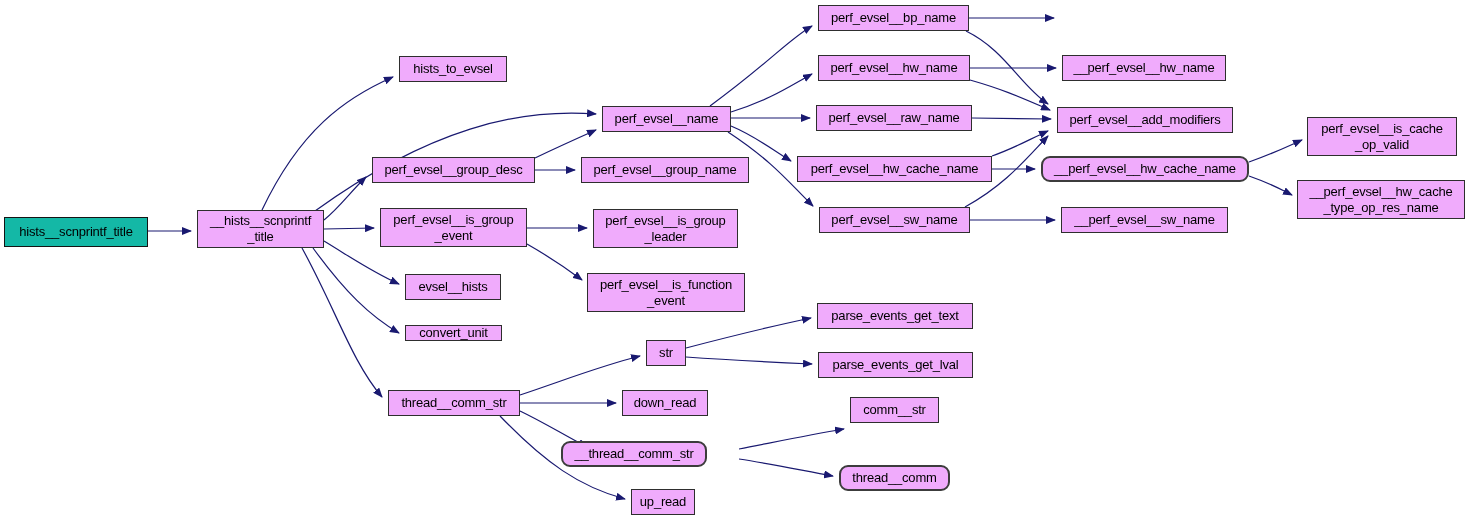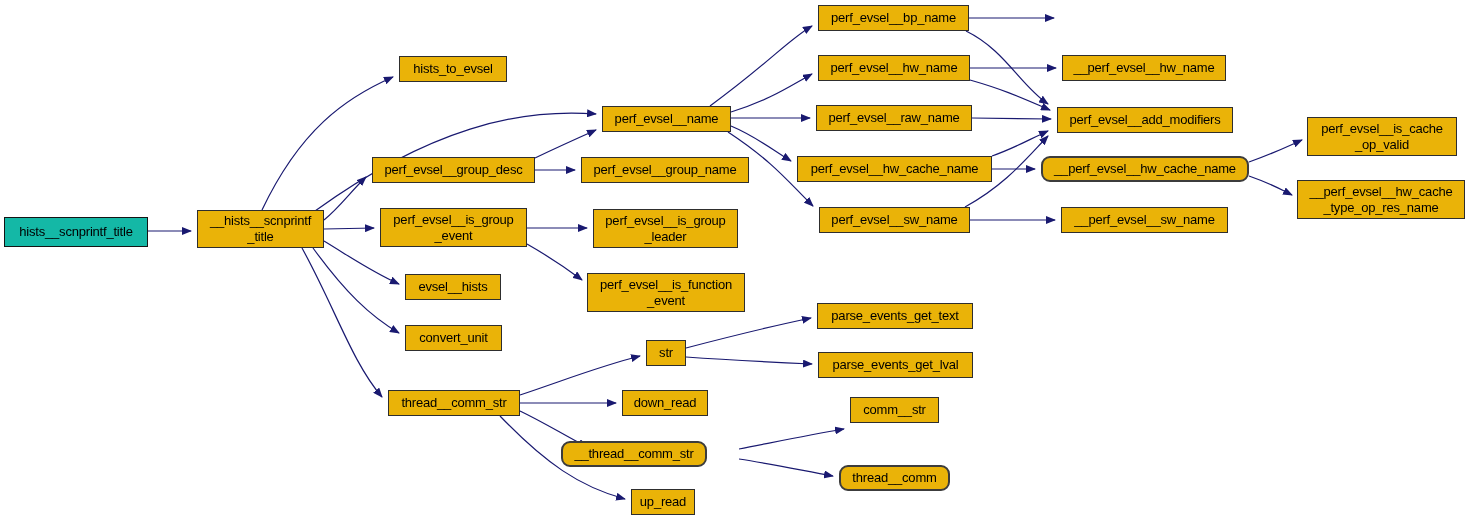--- a/index.html
+++ b/index.html
@@ -7,21 +7,21 @@
     position:relative;
     width:1471px;height:524px;
     background:#ffffff;
     font-family:"Liberation Sans", sans-serif;
     overflow:hidden;
   }
   #edges{position:absolute;left:0;top:0;width:1471px;height:524px;}
   .node{
     position:absolute;
     box-sizing:border-box;
-    background:#eab308;
+    background:#f0abfc;
     border:1px solid #2e2e2e;
     display:flex;align-items:center;justify-content:center;
     font-size:13px;color:#000;
     letter-spacing:-0.2px;
     text-align:center;
     z-index:2;
   }
   .node span{white-space:pre-line;line-height:16px;display:block;}
   .node.entry{background:#14b8a6;border:1.5px solid #141414;}
   .node.thick{border-width:2px;border-color:#3c3c3c;border-radius:9px;}
@@ -89,21 +89,21 @@
   <div class="node" style="left:372px;top:157px;width:163px;height:26px">
       <span>perf_evsel__group_desc</span>
     </div>
   <div class="node" style="left:380px;top:208px;width:147px;height:39px">
       <span>perf_evsel__is_group
 _event</span>
     </div>
   <div class="node" style="left:405px;top:274px;width:96px;height:26px">
       <span>evsel__hists</span>
     </div>
-  <div class="node" style="left:405px;top:325px;width:97px;height:26px">
+  <div class="node" style="left:405px;top:325px;width:97px;height:16px">
       <span>convert_unit</span>
     </div>
   <div class="node" style="left:388px;top:390px;width:132px;height:26px">
       <span>thread__comm_str</span>
     </div>
   <div class="node" style="left:602px;top:106px;width:129px;height:26px">
       <span>perf_evsel__name</span>
     </div>
   <div class="node" style="left:581px;top:157px;width:168px;height:26px">
       <span>perf_evsel__group_name</span>

